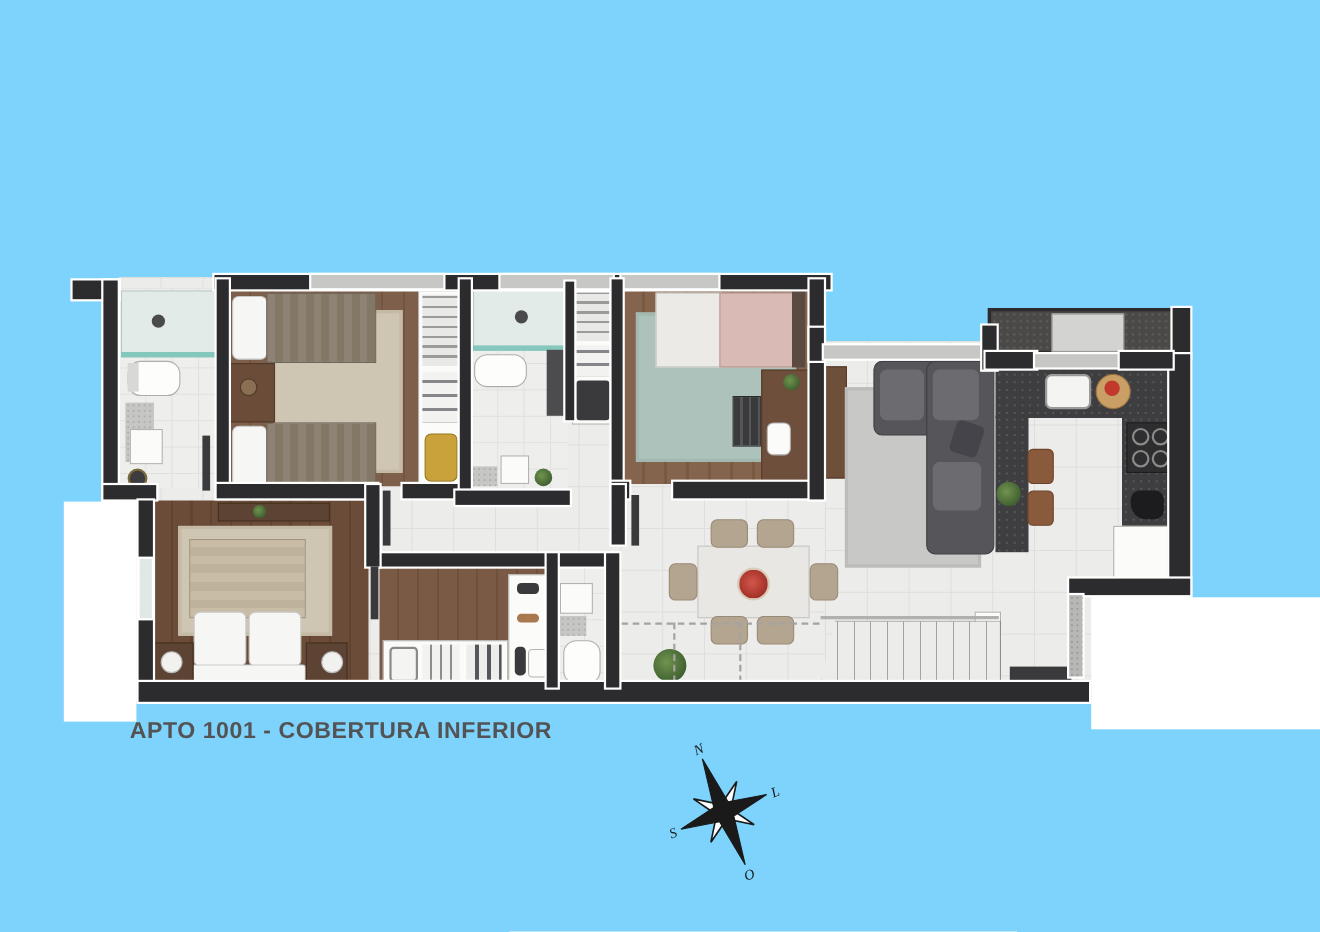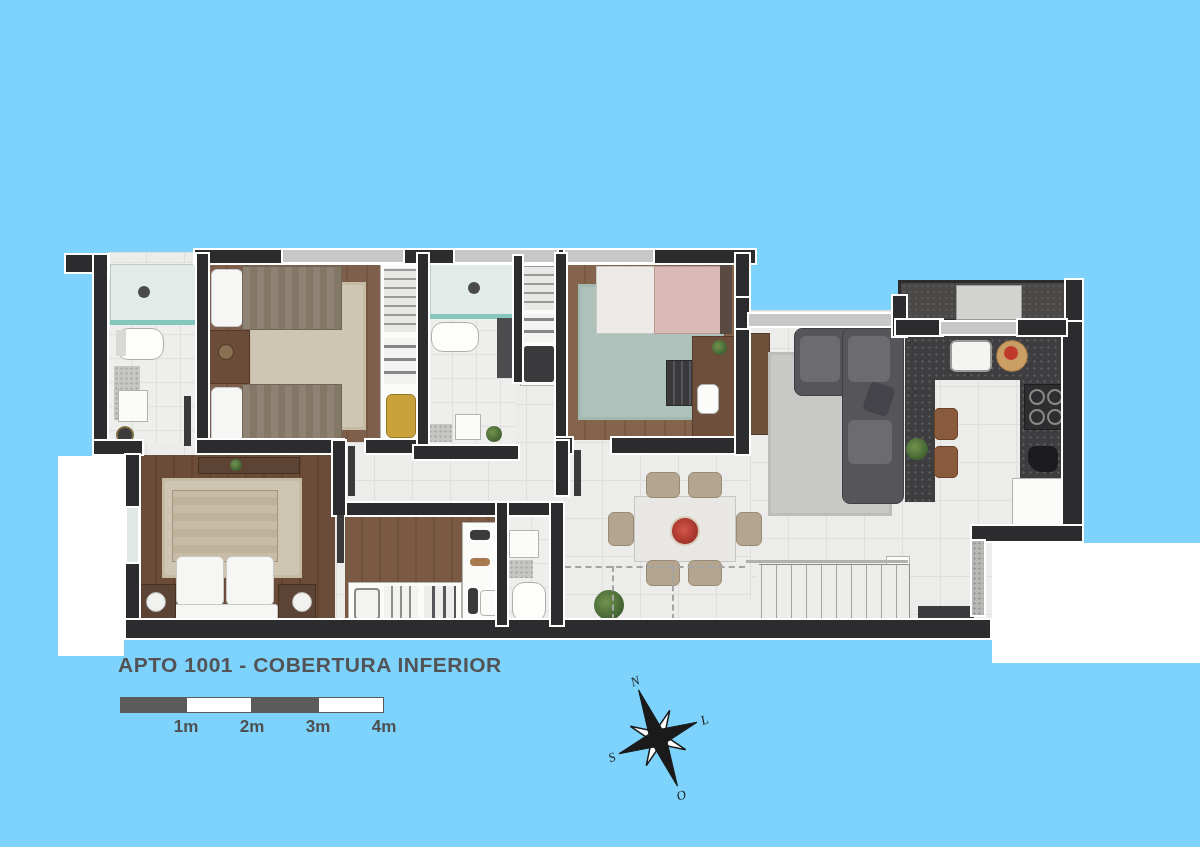--- a/index.html
+++ b/index.html
@@ -232,30 +232,20 @@
     <div class="dark" style="left:348px;top:446px;width:7px;height:50px;"></div>
     <div class="dark" style="left:574px;top:450px;width:7px;height:46px;"></div>
     <div class="dark" style="left:337px;top:515px;width:7px;height:48px;"></div>
 
     <div class="abs" style="left:58px;top:456px;width:66px;height:200px;background:#fff;"></div>
     <div class="abs" style="left:992px;top:543px;width:208px;height:120px;background:#fff;"></div>
   </div>
 
   <div id="title">APTO 1001 - COBERTURA INFERIOR</div>
 
-  <div id="scalebar">
-    <div class="seg seg-d" style="left:0;"></div>
-    <div class="seg seg-l" style="left:66px;"></div>
-    <div class="seg seg-d" style="left:132px;"></div>
-    <div class="seg seg-l" style="left:198px;"></div>
-    <div class="slabel" style="left:44px;">1m</div>
-    <div class="slabel" style="left:110px;">2m</div>
-    <div class="slabel" style="left:176px;">3m</div>
-    <div class="slabel" style="left:242px;">4m</div>
-  </div>
 
   <div id="compass">
     <svg width="120" height="140" viewBox="-60 -70 120 140">
       <g transform="rotate(-22)">
         <path d="M0,-30 L5,-5 L30,0 L5,5 L0,30 L-5,5 L-30,0 L-5,-5 Z" fill="#ffffff" stroke="#1a1a1a" stroke-width="1.5" transform="rotate(45)"></path>
         <path d="M0,-52 L7,-7 L42,0 L7,7 L0,52 L-7,7 L-42,0 L-7,-7 Z" fill="#1a1a1a" stroke="#1a1a1a" stroke-width="1"></path>
         <text x="0" y="-57" text-anchor="middle" font-size="13" font-style="italic" font-family="Liberation Serif, serif" fill="#1a1a1a">N</text>
         <text x="50" y="5" text-anchor="middle" font-size="13" font-style="italic" font-family="Liberation Serif, serif" fill="#1a1a1a">L</text>
         <text x="-50" y="5" text-anchor="middle" font-size="13" font-style="italic" font-family="Liberation Serif, serif" fill="#1a1a1a">S</text>
         <text x="0" y="66" text-anchor="middle" font-size="13" font-style="italic" font-family="Liberation Serif, serif" fill="#1a1a1a">O</text>

